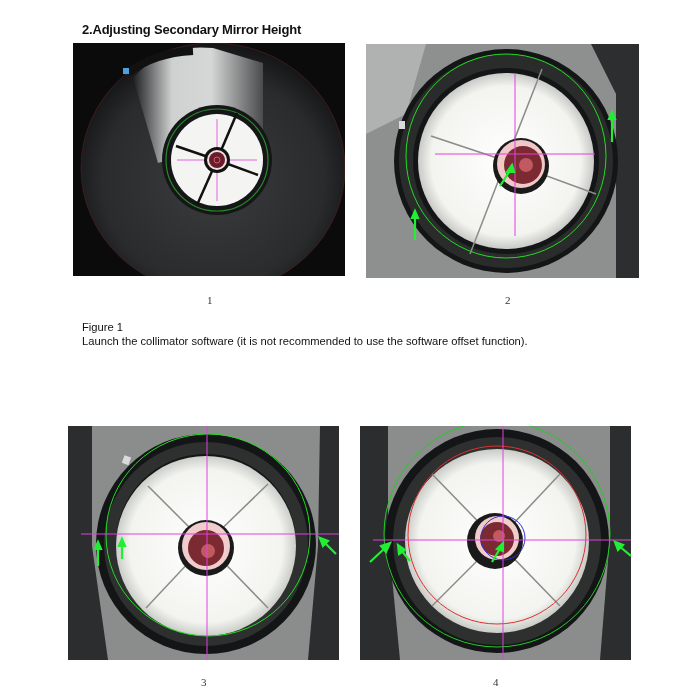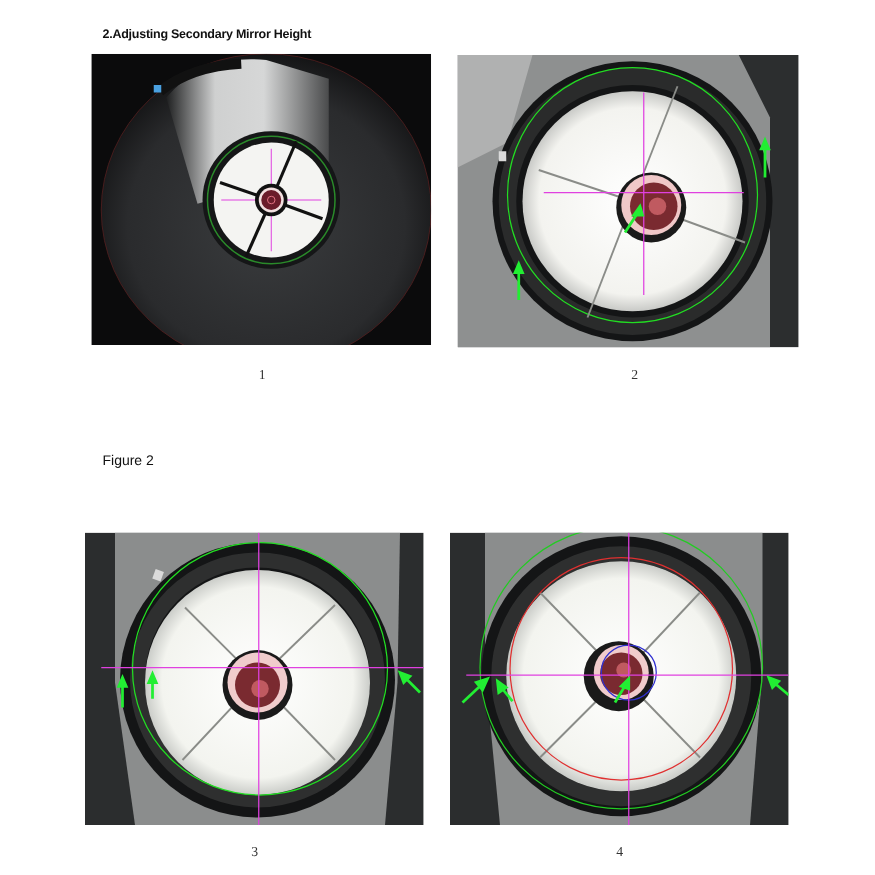--- a/index.html
+++ b/index.html
@@ -1,17 +1,17 @@
 <!DOCTYPE html>
 <html><head>
 <meta charset="utf-8">
 <style>
   html, body { margin: 0; padding: 0; background: #ffffff; }
   body { width: 700px; height: 700px; position: relative; overflow: hidden; font-family: "Liberation Sans", sans-serif; color: #111; }
-  .heading { position: absolute; left: 82px; top: 22px; font-size: 10px; font-weight: bold; letter-spacing: -0.2px; }
+  .heading { position: absolute; left: 82px; top: 22px; font-size: 13px; font-weight: bold; letter-spacing: -0.2px; }
   .fig { position: absolute; overflow: hidden; }
   .fig svg { display: block; width: 100%; height: 100%; }
   .fig-num { position: absolute; font-family: "Liberation Serif", serif; font-size: 11px; color: #333; }
   .caption-block { position: absolute; left: 82px; font-size: 11.2px; line-height: 14px; color: #111; }
   .caption-title { display: block; }
   .caption-body { display: block; }
 </style>
 </head>
 <body>
 
@@ -92,23 +92,24 @@
       <polygon points="49,167 46,174 52,174"></polygon>
       <line x1="246" y1="98" x2="246" y2="74"></line>
       <polygon points="246,68 243,75 249,75"></polygon>
     </g>
     <rect x="33" y="77" width="6" height="8" fill="#dadada"></rect>
   </svg>
 </div>
 <div class="fig-num" style="left:505px; top:294px;">2</div>
 
 <div class="caption-block" style="top:320px; width:540px;">
+  <span class="caption-title">Figure 1</span>
+  <span class="caption-body">Launch the collimator software (it is not recommended to use the software offset function).</span>
 </div>
 <div class="caption-block" style="top:362px; width:540px;">
-  <span class="caption-title">Figure 2</span>
 </div>
 
 <div class="fig" style="left:68px; top:426px; width:271px; height:234px;">
   <svg viewBox="0 0 271 234" xmlns="http://www.w3.org/2000/svg">
     <defs>
       <radialGradient id="g3w" cx="50%" cy="50%" r="50%">
         <stop offset="0%" stop-color="#ffffff"></stop>
         <stop offset="85%" stop-color="#f3f4ef"></stop>
         <stop offset="100%" stop-color="#cbcdc9"></stop>
       </radialGradient>

